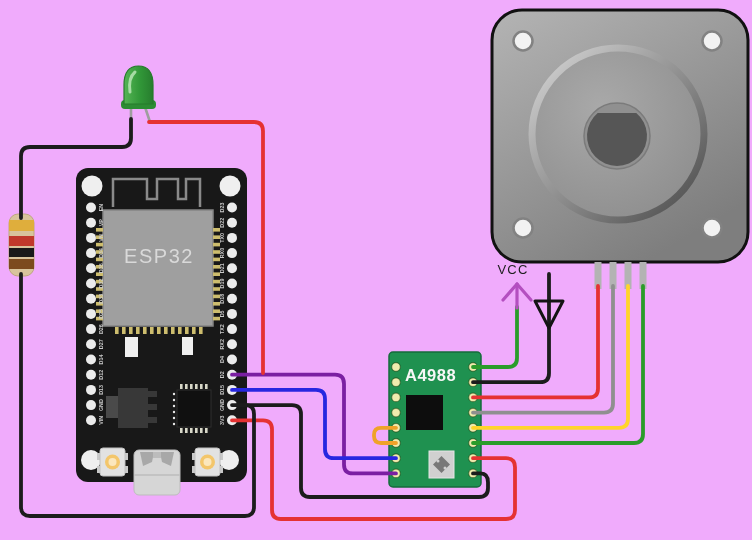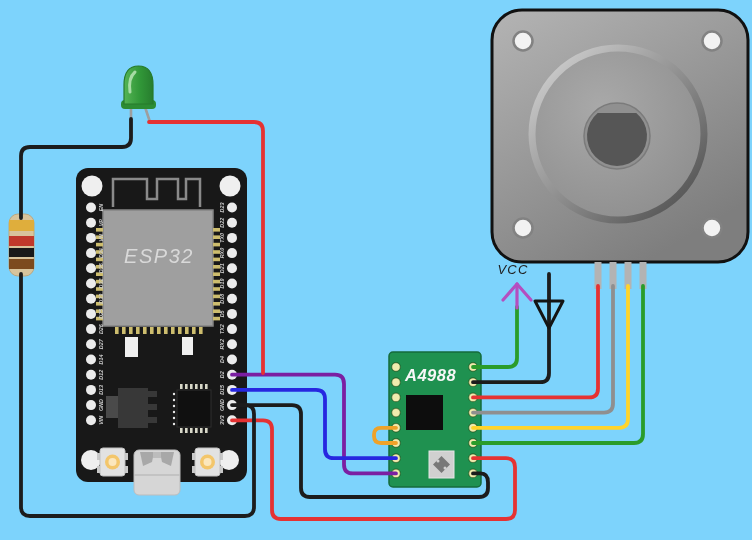--- a/index.html
+++ b/index.html
@@ -1,16 +1,16 @@
 <!DOCTYPE html>
 <html><head>
 <meta charset="utf-8">
 <style>
   html,body{margin:0;padding:0;background:#e0e0e0;font-family:"Liberation Sans",sans-serif;}
-  #canvas{position:relative;width:752px;height:540px;background:#7dd3fc;overflow:hidden;font-style:italic;}
+  #canvas{position:relative;width:752px;height:540px;background:#f0abfc;overflow:hidden;}
   svg{display:block;}
   text{font-family:"Liberation Sans",sans-serif;}
   .pin-label{font-size:5.4px;fill:#c9c9c9;font-weight:bold;}
   .esp-title{font-size:20px;fill:#d9d9d9;letter-spacing:1.5px;}
   .drv-title{font-size:16.5px;fill:#f7f7f7;font-weight:bold;letter-spacing:.5px;}
   .vcc-title{font-size:13px;fill:#1f1f1f;letter-spacing:1.2px;}
 </style>
 </head>
 <body>
 

